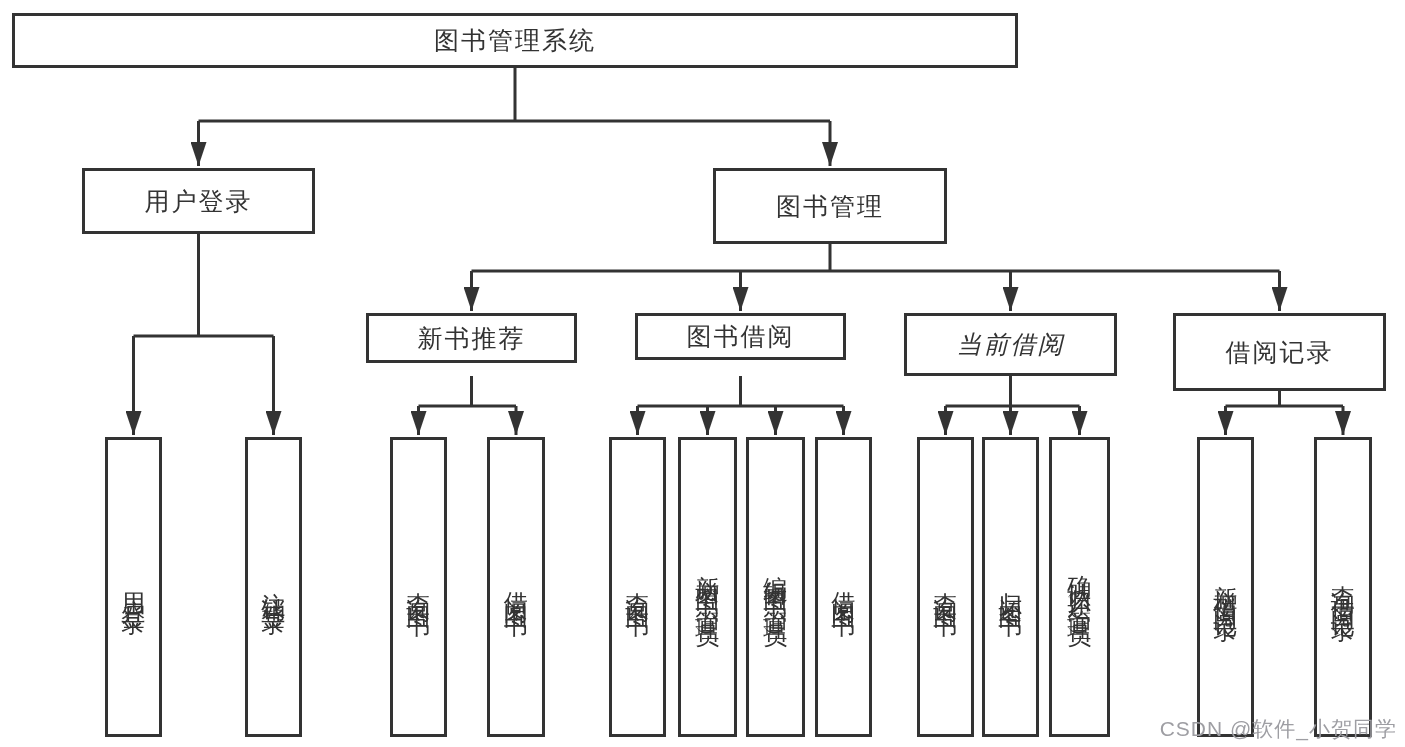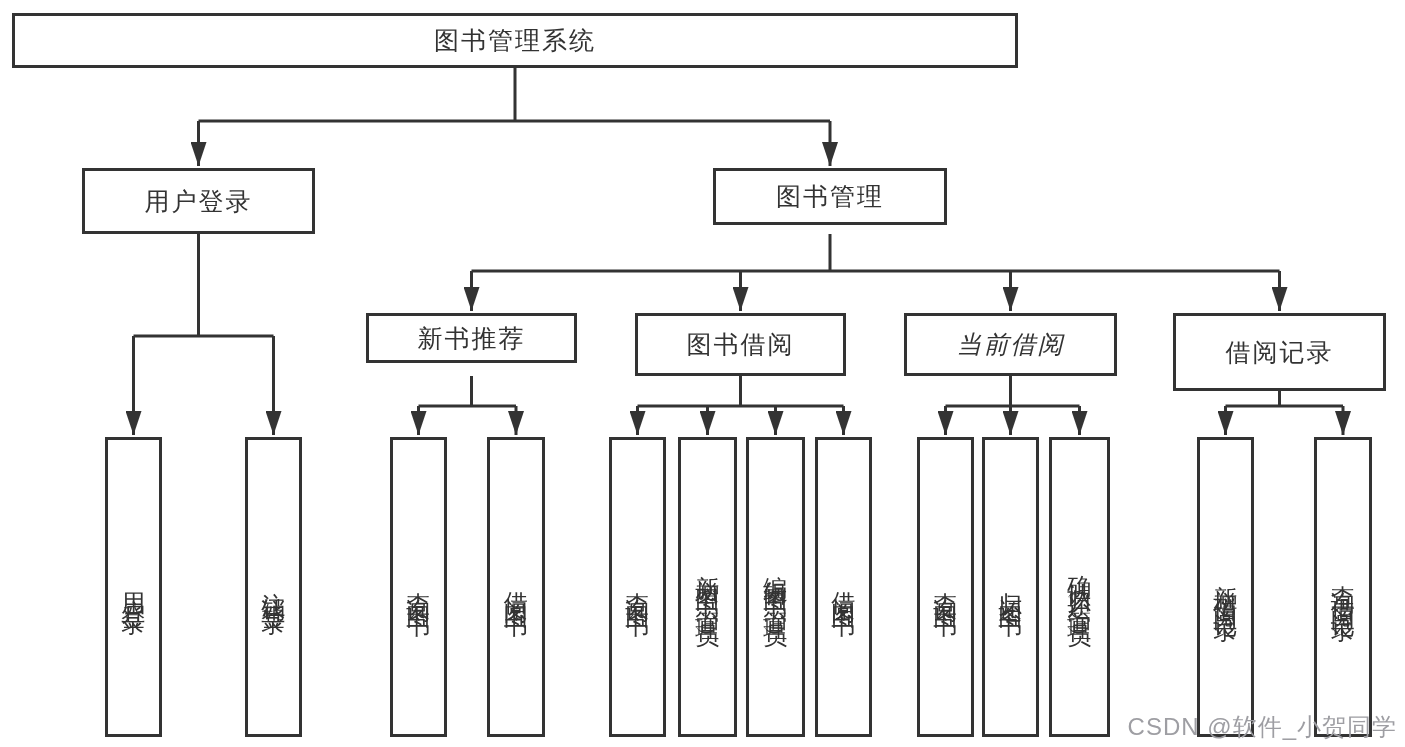--- a/index.html
+++ b/index.html
@@ -32,42 +32,42 @@
   .v span{
     writing-mode:vertical-rl;
     text-orientation:mixed;
     font-size:24px;
     letter-spacing:7px;
     line-height:1.15;
   }
   
   #n-root{left:12px;top:13px;width:1006px;height:55px;}
   #n-user-login{left:82px;top:168px;width:233px;height:66px;}
-  #n-book-mgmt{left:713px;top:168px;width:234px;height:57px;text-align:right;}
+  #n-book-mgmt{left:713px;top:168px;width:234px;height:76px;text-align:right;}
   #n-new-book{left:366px;top:313px;width:211px;height:50px;}
-  #n-book-borrow{left:635px;top:313px;width:211px;height:63px;}
+  #n-book-borrow{left:635px;top:313px;width:211px;height:47px;}
   #n-cur-borrow{left:904px;top:313px;width:213px;height:63px;font-style:italic;}
   #n-borrow-rec{left:1173px;top:313px;width:213px;height:78px;}
   
   #lf1{left:105px;top:437px;width:57px;height:300px;}
   #lf2{left:245px;top:437px;width:57px;height:300px;}
   #lf3{left:390px;top:437px;width:57px;height:300px;}
   #lf4{left:487px;top:437px;width:58px;height:300px;}
   #lf5{left:609px;top:437px;width:57px;height:300px;}
   #lf6{left:678px;top:437px;width:59px;height:300px;}
   #lf7{left:746px;top:437px;width:59px;height:300px;}
   #lf8{left:815px;top:437px;width:57px;height:300px;}
   #lf9{left:917px;top:437px;width:57px;height:300px;}
   #lf10{left:982px;top:437px;width:57px;height:300px;}
   #lf11{left:1049px;top:437px;width:61px;height:300px;}
   #lf12{left:1197px;top:437px;width:57px;height:300px;}
   #lf13{left:1314px;top:437px;width:58px;height:300px;}
   .watermark{
     position:absolute;right:8px;bottom:4px;
-    font-size:24px;letter-spacing:1px;
+    font-size:21px;letter-spacing:1px;
     color:var(--watermark,#9e9ea3);
     z-index:5;white-space:nowrap;
   }
 </style>
 </head>
 <body>
 
 <div class="stage">
 
   <svg class="connectors" width="1405" height="747" viewBox="0 0 1405 747">

